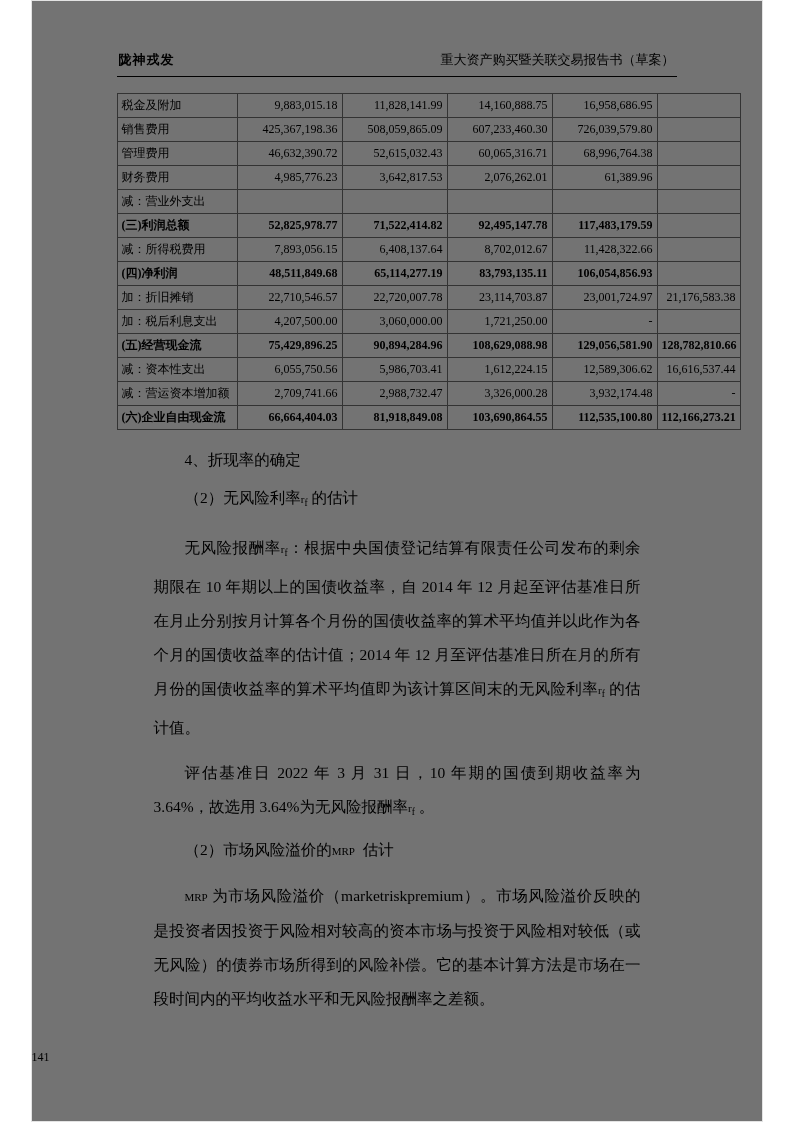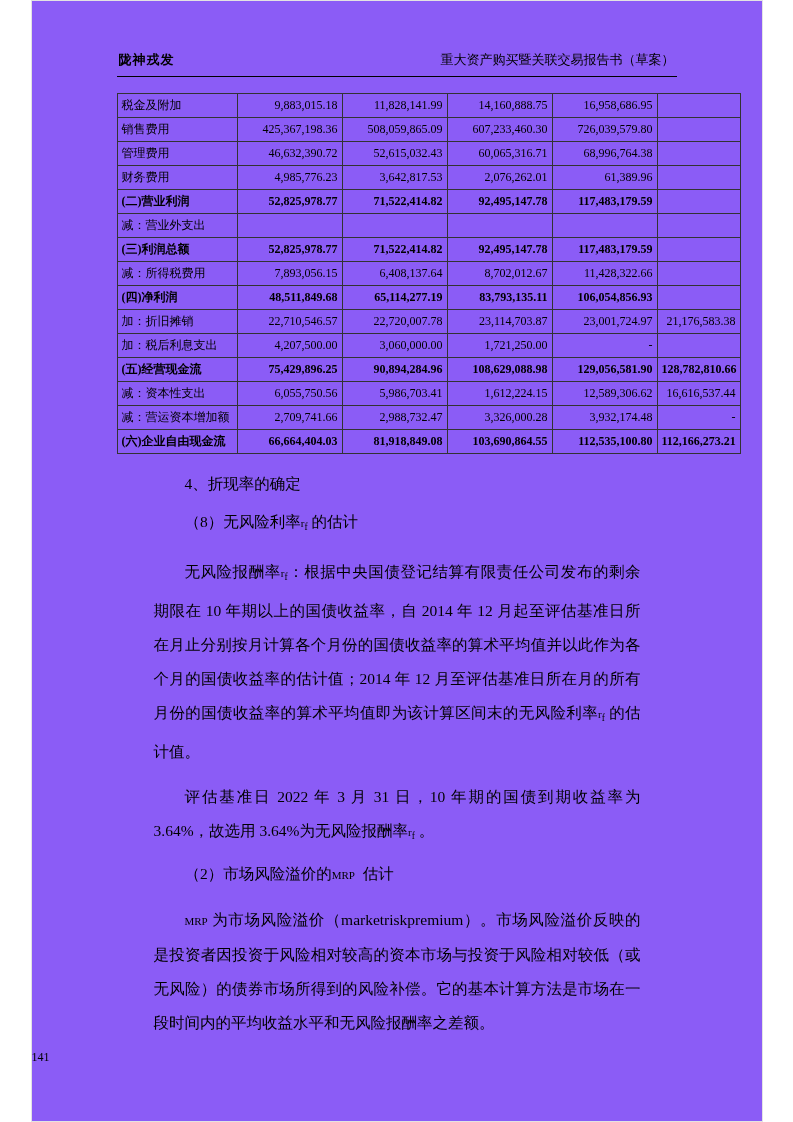--- a/index.html
+++ b/index.html
@@ -1,21 +1,21 @@
 <!DOCTYPE html>
 <html><head>
 <meta charset="utf-8">
 <style>
   * { box-sizing: border-box; }
   html, body { margin: 0; padding: 0; background: #ffffff; }
   .page {
     width: 732px;
     height: 1122px;
     margin: 0 auto;
-    background: #8b5cf6;
+    background: #737373;
     border: 1px solid #e3e3e3;
     padding: 50px 85px 0 85px;
     font-family: "Liberation Serif", "DejaVu Serif", serif;
     color: #000;
     position: relative;
     overflow: hidden;
   }
   .doc-header {
     display: flex;
     justify-content: space-between;
@@ -114,28 +114,20 @@
           <td class="value"></td>
         </tr>
         <tr>
           <td class="label">财务费用</td>
           <td class="value">4,985,776.23</td>
           <td class="value">3,642,817.53</td>
           <td class="value">2,076,262.01</td>
           <td class="value">61,389.96</td>
           <td class="value"></td>
         </tr>
-        <tr class="bold">
-          <td class="label">(二)营业利润</td>
-          <td class="value">52,825,978.77</td>
-          <td class="value">71,522,414.82</td>
-          <td class="value">92,495,147.78</td>
-          <td class="value">117,483,179.59</td>
-          <td class="value"></td>
-        </tr>
         <tr>
           <td class="label">减：营业外支出</td>
           <td class="value"></td>
           <td class="value"></td>
           <td class="value"></td>
           <td class="value"></td>
           <td class="value"></td>
         </tr>
         <tr class="bold">
           <td class="label">(三)利润总额</td>
@@ -207,21 +199,21 @@
           <td class="value">81,918,849.08</td>
           <td class="value">103,690,864.55</td>
           <td class="value">112,535,100.80</td>
           <td class="value">112,166,273.21</td>
         </tr>
       </tbody>
   </table>
 
   <div class="body-text">
     <p class="heading">4、折现率的确定</p>
-    <p class="heading"><span>（8）无风险利率</span><span class="small-seg">r</span><span class="sub-seg">f</span><span> 的估计</span></p>
+    <p class="heading"><span>（2）无风险利率</span><span class="small-seg">r</span><span class="sub-seg">f</span><span> 的估计</span></p>
     <p><span>无风险报酬率</span><span class="small-seg">r</span><span class="sub-seg">f</span><span>：根据中央国债登记结算有限责任公司发布的剩余期限在 10 年期以上的国债收益率，自 2014 年 12 月起至评估基准日所在月止分别按月计算各个月份的国债收益率的算术平均值并以此作为各个月的国债收益率的估计值；2014 年 12 月至评估基准日所在月的所有月份的国债收益率的算术平均值即为该计算区间末的无风险利率</span><span class="small-seg">r</span><span class="sub-seg">f</span><span> 的估计值。</span></p>
     <p><span>评估基准日 2022 年 3 月 31 日，10 年期的国债到期收益率为 3.64%，故选用 3.64%为无风险报酬率</span><span class="small-seg">r</span><span class="sub-seg">f</span><span> 。</span></p>
     <p class="heading"><span>（2）市场风险溢价的</span><span class="small-seg">MRP</span><span>&nbsp; 估计</span></p>
     <p><span class="small-seg">MRP</span><span> 为市场风险溢价（marketriskpremium）。市场风险溢价反映的是投资者因投资于风险相对较高的资本市场与投资于风险相对较低（或无风险）的债券市场所得到的风险补偿。它的基本计算方法是市场在一段时间内的平均收益水平和无风险报酬率之差额。</span></p>
   </div>
 
   <div class="doc-footer">
     <span>141</span>
   </div>
 

